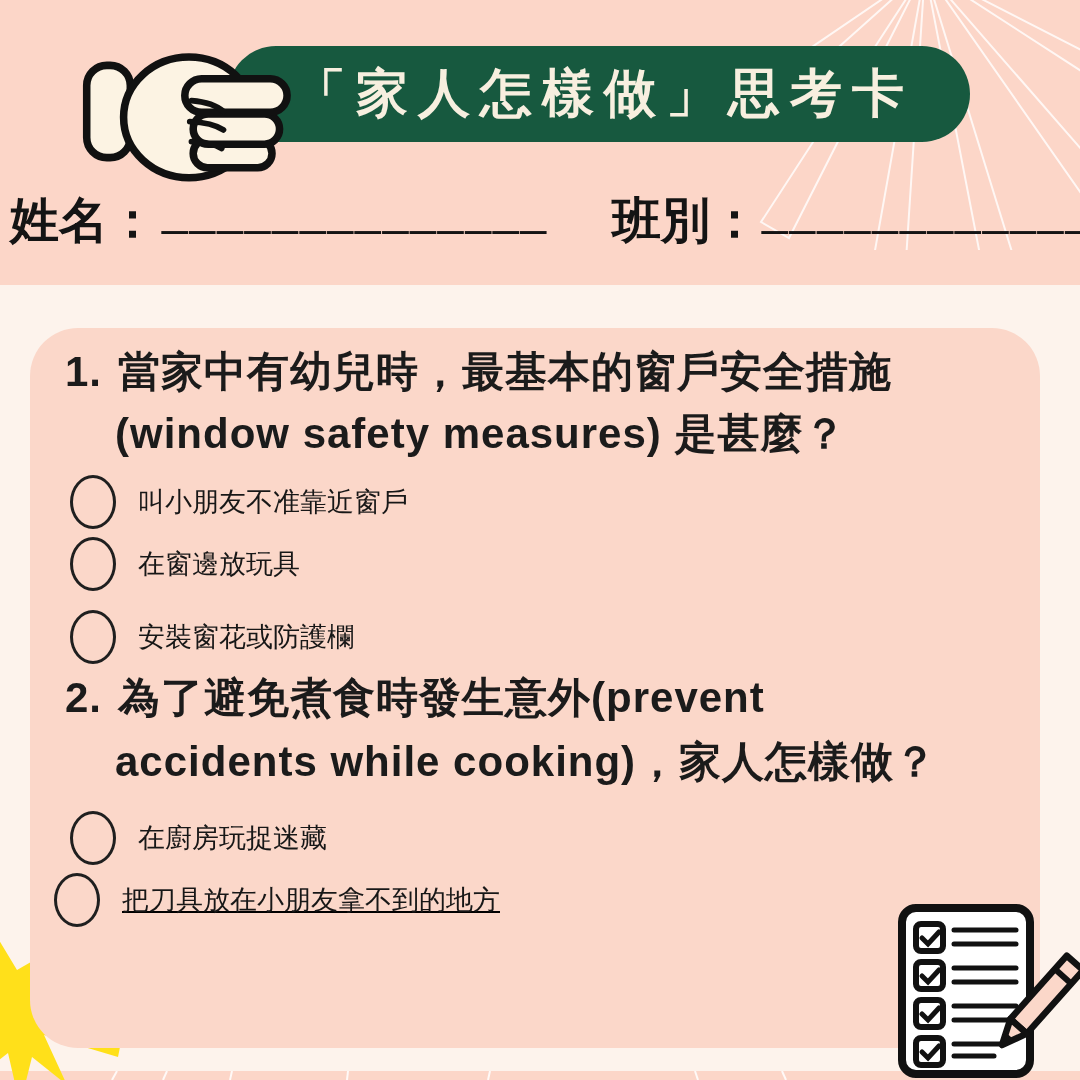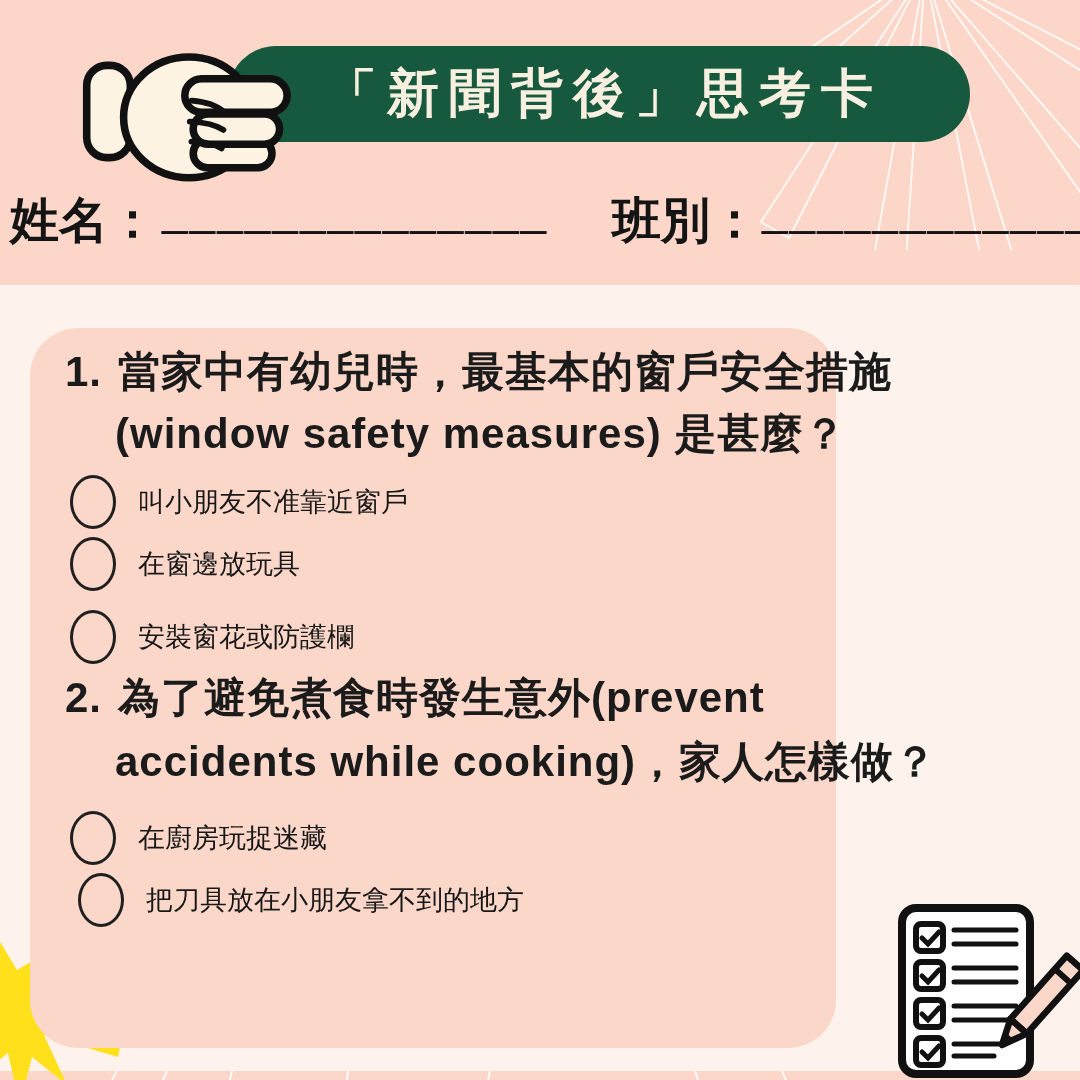--- a/index.html
+++ b/index.html
@@ -30,21 +30,21 @@
   }
   .hand-icon { position:absolute; left:80px; top:40px; width:218px; height:143px; z-index:5; }
 
   
   .name-row { position:absolute; left:0; top:188px; width:1039px; height:64px; z-index:5; color:#141414; }
   .field-label { position:absolute; font-size:49px; font-weight:bold; white-space:nowrap; }
   .field-line  { position:absolute; font-size:46px; font-weight:normal; letter-spacing:2px; white-space:nowrap; }
 
   
   .card {
-    position:absolute; left:30px; top:328px; width:806px; height:720px;
+    position:absolute; left:30px; top:328px; width:1010px; height:720px;
     background:#FBD7C9; border-radius:48px; z-index:3;
   }
   .q-line { position:absolute; color:#1B1B1B; font-weight:bold; font-size:42px; white-space:nowrap; letter-spacing:1px; }
   .q-num { display:inline-block; margin-right:16px; }
   .opt-row { position:absolute; display:flex; align-items:center; height:56px; }
   .opt-circle {
     width:46px; height:54px; border:3px solid #1f1f1f; border-radius:50%;
     background:transparent; flex:0 0 auto;
   }
   .opt-label { margin-left:22px; font-size:27px; color:#171717; font-weight:normal; white-space:nowrap; }
@@ -83,21 +83,21 @@
     </g>
   </svg>
 
   <svg class="star-burst" viewBox="0 0 200 145">
     <polygon fill="#FFE01A" points="
       18,-10 45,35 85,12 62,55 118,48 75,78 148,112 146,122 72,100
       95,150 60,122 48,170 36,118 -5,150 10,100 -30,90 5,72 -30,20 20,48"></polygon>
   </svg>
 
   <div class="banner">
-    <span class="banner-title">「新聞背後」思考卡</span>
+    <span class="banner-title">「家人怎樣做」思考卡</span>
   </div>
 
   <svg class="hand-icon" viewBox="0 0 260 170">
     <g stroke="#111111" stroke-width="9" fill="#FCF3E3">
       <rect x="8" y="30" width="52" height="110" rx="24"></rect>
       <ellipse cx="130" cy="92" rx="78" ry="72"></ellipse>
       <rect x="135" y="118" width="94" height="34" rx="17"></rect>
       <rect x="135" y="88" width="103" height="36" rx="18"></rect>
       <rect x="125" y="46" width="122" height="40" rx="20"></rect>
     </g>
@@ -137,21 +137,21 @@
 
     <div class="q-line" style="left:35px; top:342px;">
       <span class="q-num">2.</span><span>為了避免煮食時發生意外(prevent</span>
     </div>
     <div class="q-line" style="left:85px; top:406px;">accidents while cooking)，家人怎樣做？</div>
 
     <div class="opt-row" style="left:40px; top:482px;">
       <div class="opt-circle"></div>
       <span class="opt-label">在廚房玩捉迷藏</span>
     </div>
-    <div class="opt-row" style="left:48px; top:544px;">
+    <div class="opt-row" style="left:24px; top:544px;text-decoration:underline;">
       <div class="opt-circle"></div>
       <span class="opt-label">把刀具放在小朋友拿不到的地方</span>
     </div>
   </div>
 
   <svg class="checklist-icon" viewBox="0 0 200 185">
     <rect x="12" y="10" width="128" height="166" rx="14" fill="#ffffff" stroke="#111111" stroke-width="8"></rect>
     <g fill="#ffffff" stroke="#111111" stroke-width="6">
       <rect x="26" y="26" width="27" height="27" rx="5"></rect>
       <rect x="26" y="64" width="27" height="27" rx="5"></rect>

